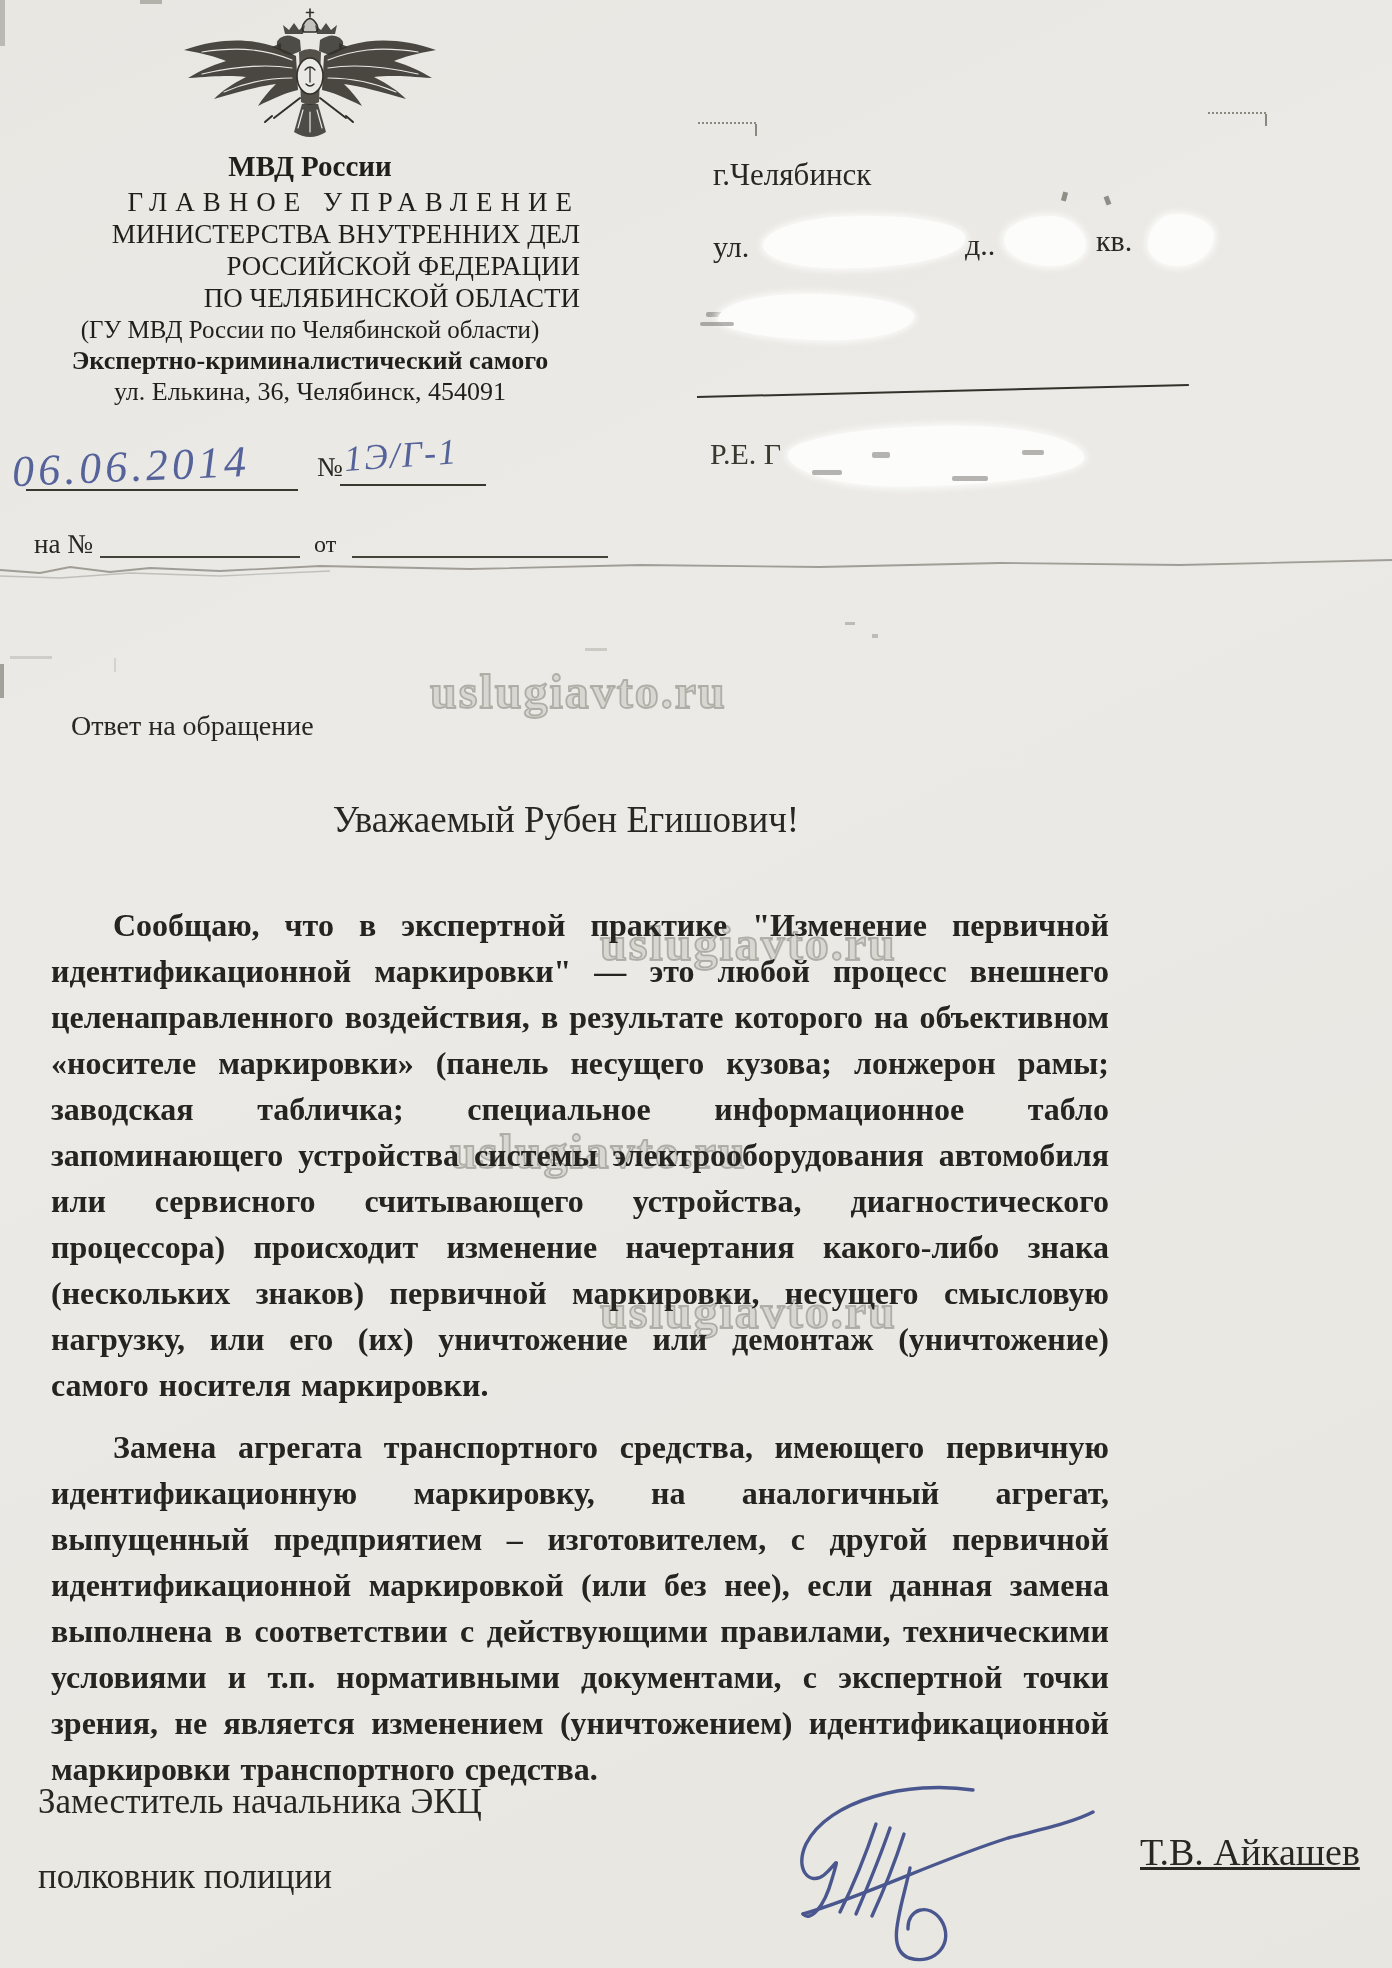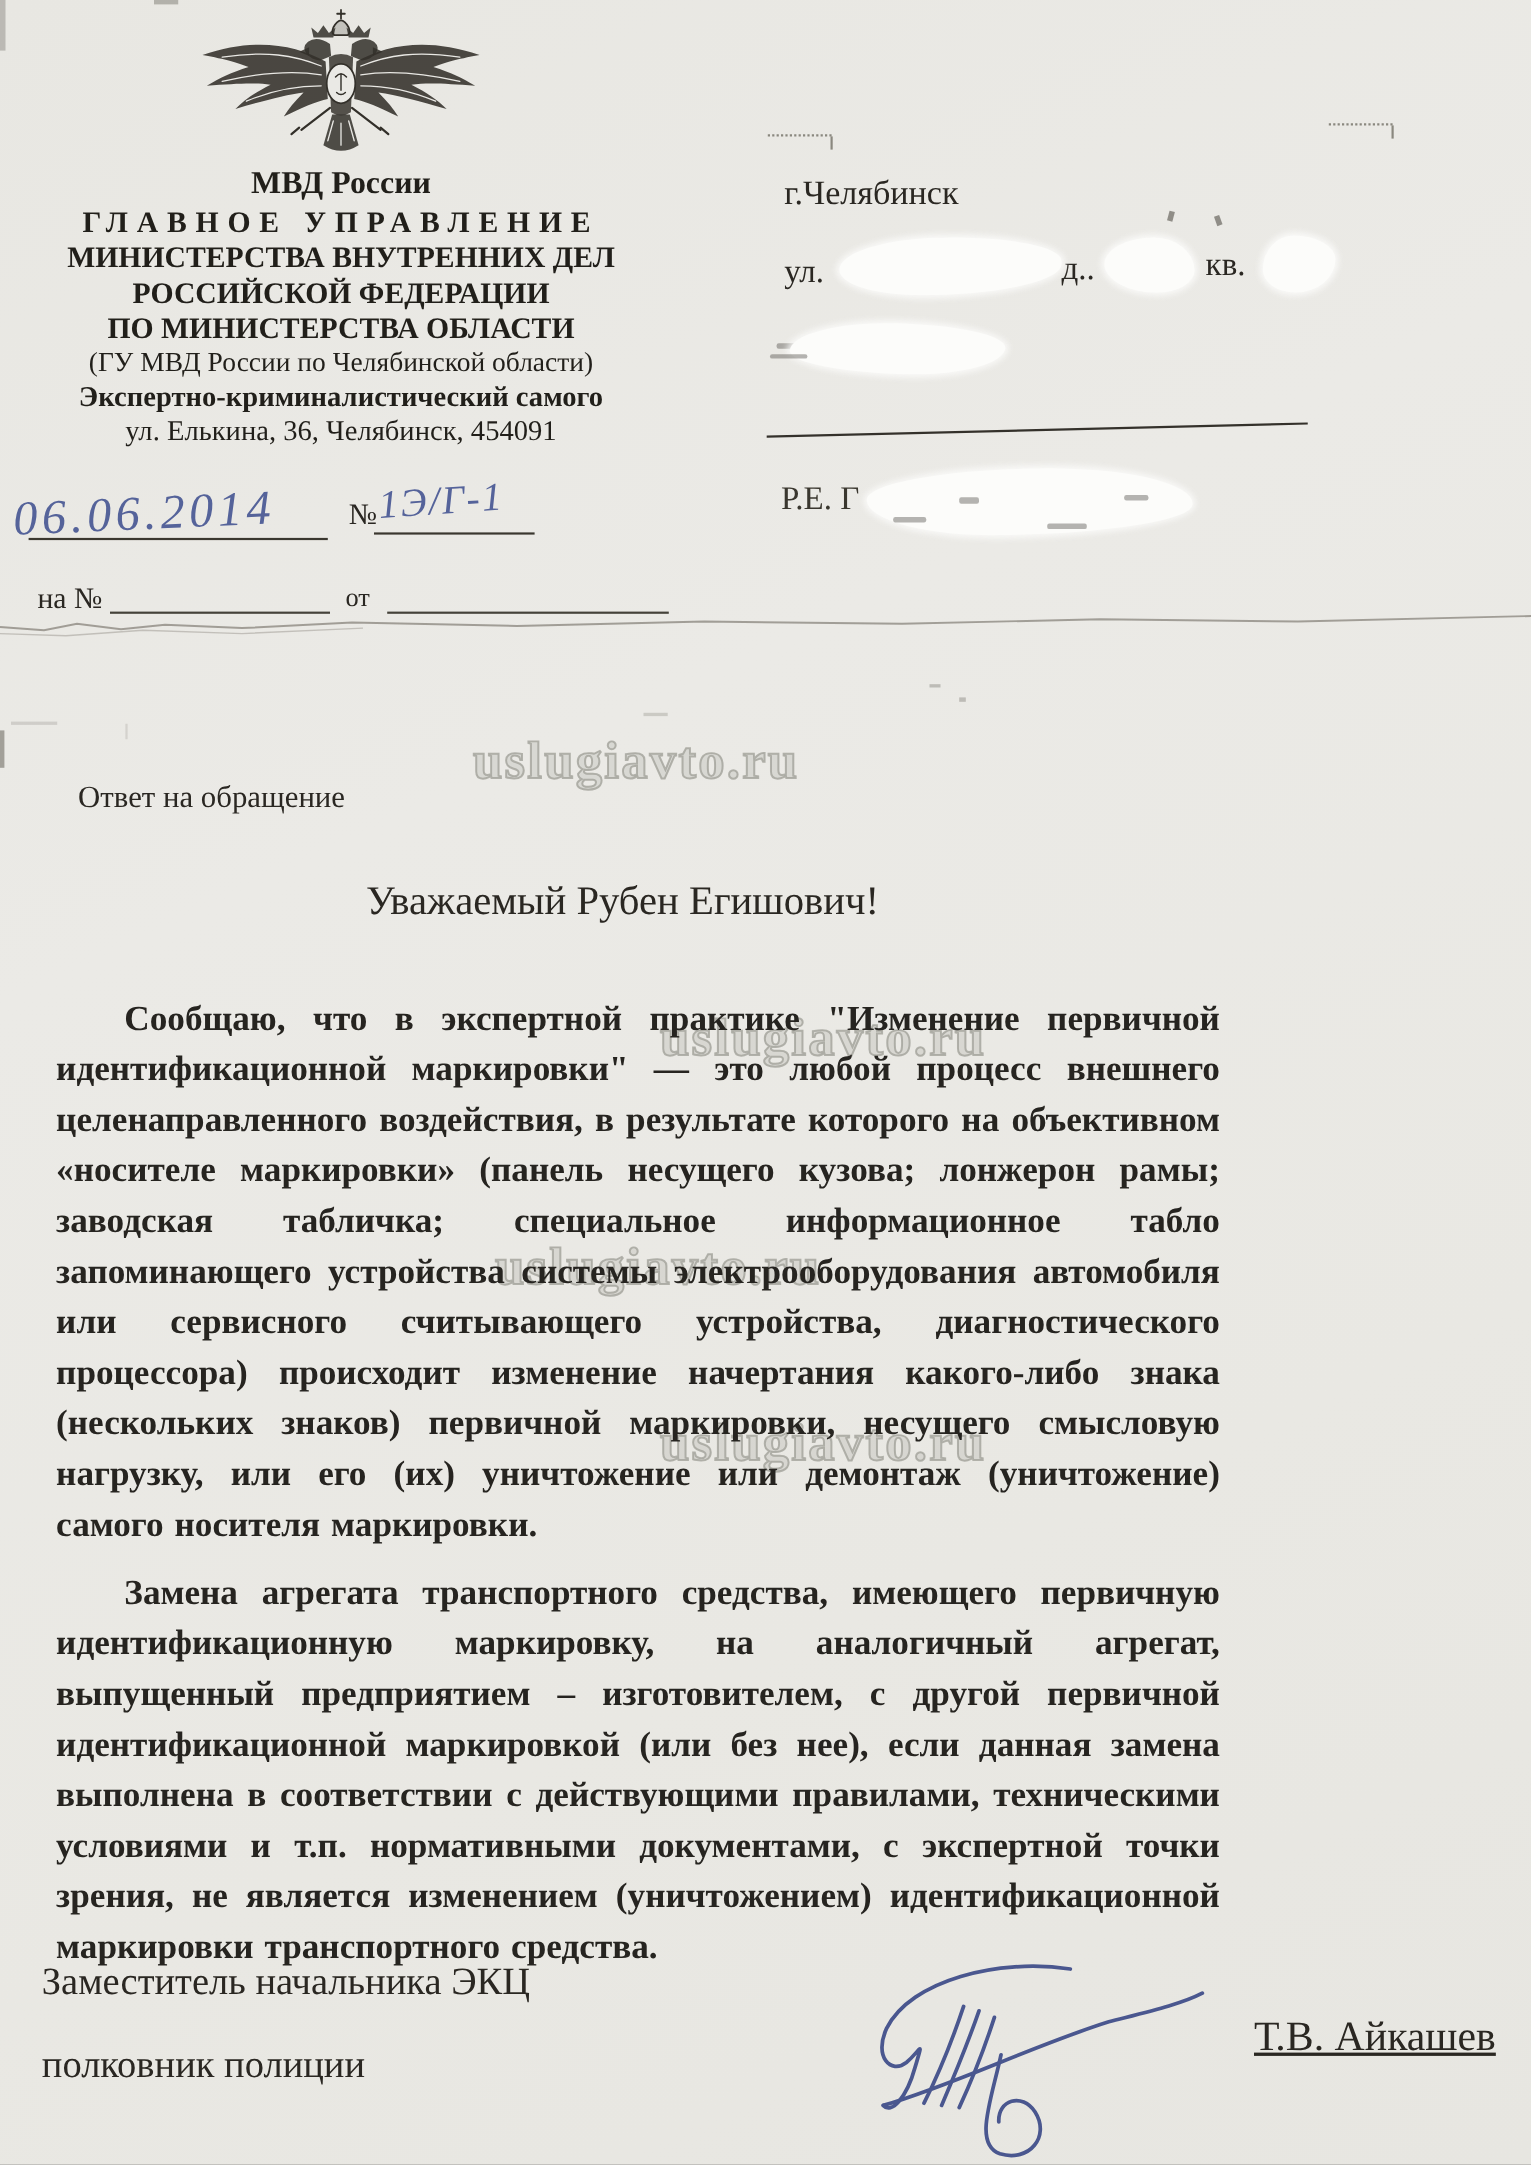--- a/index.html
+++ b/index.html
@@ -6,21 +6,21 @@
   .page{
     position:relative; width:1392px; height:1968px; overflow:hidden;
     background:linear-gradient(155deg,#e8e7e2 0%,#ebeae6 35%,#e9e8e3 70%,#e7e6e1 100%);
     font-family:"Liberation Serif", serif; color:#2a2722;
   }
   .abs{position:absolute;}
   
   .letterhead{position:absolute; left:40px; top:6px; width:540px; text-align:center; color:#211f1a;}
   .emblem{display:block; margin:0 auto;}
   .lh-org{font-size:29px; font-weight:bold; margin-top:2px;font-family:Liberation Serif, serif;}
-  .lh-b{font-size:27px; font-weight:bold; line-height:32px;}
+  .lh-b{font-size:27px; font-weight:normal; line-height:32px;text-align:right;}
   .lh-sp{letter-spacing:8px; margin-top:3px;}
   .lh-reg{font-size:25px; line-height:31px;}
   .lh-c{font-size:26px; font-weight:bold; line-height:32px;}
   .lh-addr{font-size:26px; }
   
   .hand{font-style:italic; color:#55639a; white-space:nowrap;}
   .ref-date{left:12px; top:441px; font-size:44px; letter-spacing:4px; transform:rotate(-2.5deg);}
   .no-label{left:317px; top:452px; font-size:27px;}
   .ref-no{left:344px; top:434px; font-size:36px; letter-spacing:2px; transform:rotate(-4deg);}
   .u{position:absolute; height:2px; background:#3a372f;}
@@ -104,21 +104,21 @@
         <path d="M128 92 L102 112 M148 92 L174 112" stroke-width="2"></path>
         <path d="M100 110 l-7 6 M174 110 l7 6" stroke-width="2"></path>
         <path d="M130 98 L122 126 q16 10 32 0 L146 98 Z" fill="#33302a" fill-opacity=".85" stroke="none"></path>
         <path d="M131 104 l-5 18 M138 106 v20 M145 104 l5 18" stroke="#e9e8e4" stroke-width="1.2"></path>
       </g>
     </svg>
     <div class="lh-org">МВД России</div>
     <div class="lh-b lh-sp">ГЛАВНОЕ УПРАВЛЕНИЕ</div>
     <div class="lh-b">МИНИСТЕРСТВА ВНУТРЕННИХ ДЕЛ</div>
     <div class="lh-b">РОССИЙСКОЙ ФЕДЕРАЦИИ</div>
-    <div class="lh-b">ПО МИНИСТЕРСТВА ОБЛАСТИ</div>
+    <div class="lh-b">ПО ЧЕЛЯБИНСКОЙ ОБЛАСТИ</div>
     <div class="lh-reg">(ГУ МВД России по Челябинской области)</div>
     <div class="lh-c">Экспертно-криминалистический самого</div>
     <div class="lh-addr">ул. Елькина,  36, Челябинск, 454091</div>
   </div>
 
   <div class="abs hand ref-date">06.06.2014</div>
   <div class="u u-date"></div>
   <span class="abs no-label">№</span>
   <div class="abs hand ref-no">1Э/Г-1</div>
   <div class="u u-no"></div>

